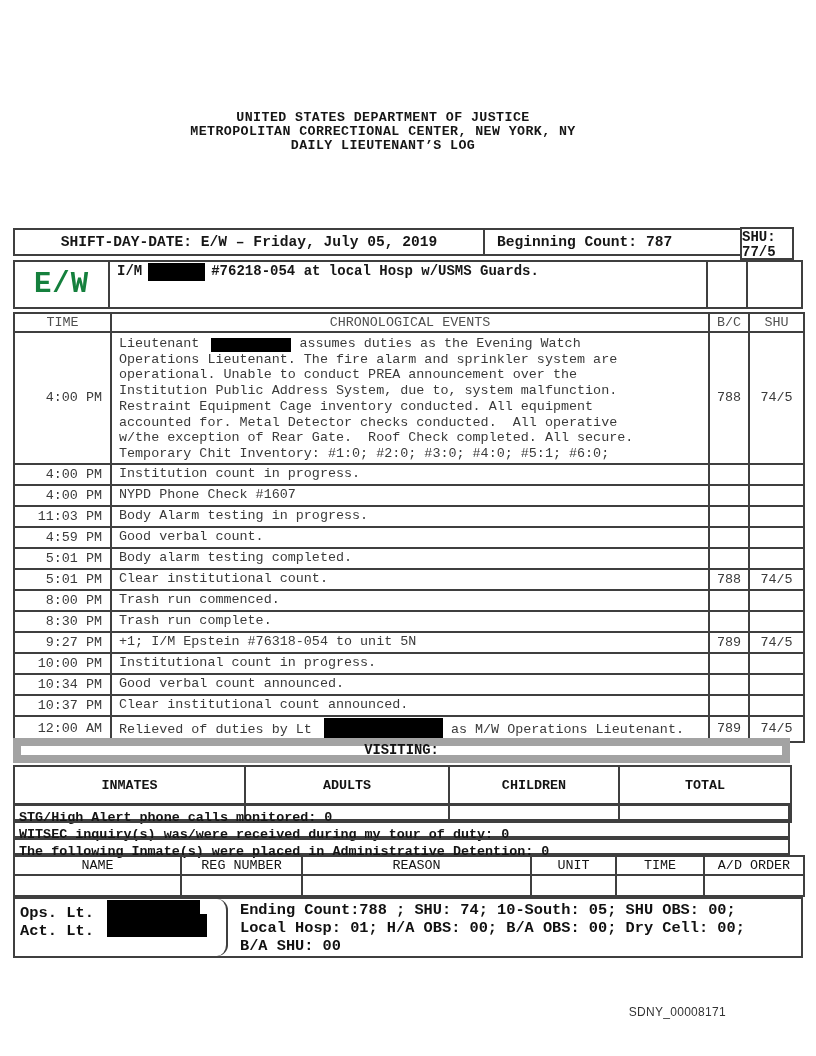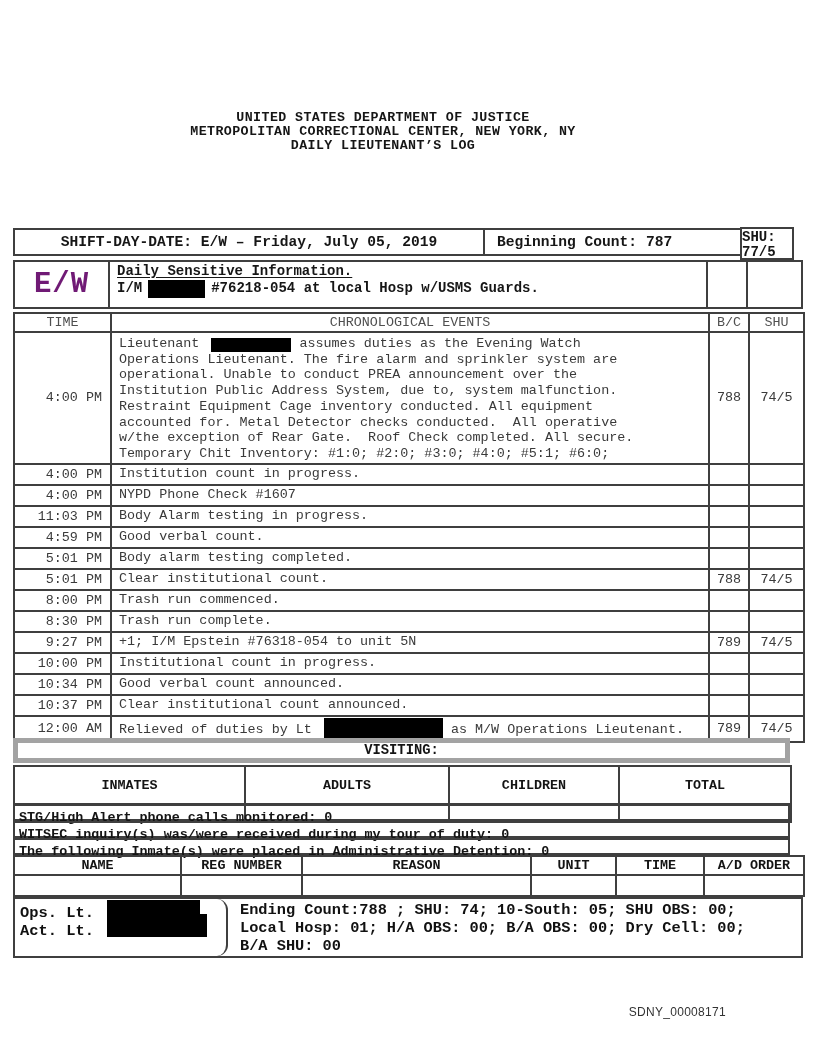--- a/index.html
+++ b/index.html
@@ -17,21 +17,21 @@
   .top-row .c1 { width: 470px; border-right: 2px solid #3f3f3f; display: flex; align-items: center; justify-content: center;
                  font-weight: bold; color: #161616; font-size: 14.6px; }
   .top-row .c2 { flex: 1; display: flex; align-items: center; padding-left: 12px;
                  font-weight: bold; color: #161616; font-size: 14.6px; }
   .shu-box { left: 740px; top: 227px; width: 54px; height: 33px; border: 2px solid #3f3f3f; background: #fff;
              font-weight: bold; color: #161616; font-size: 14px; line-height: 14.5px; padding: 1px 0 0 0; z-index: 3; }
 
   
   .ew-row { left: 13px; top: 260px; width: 790px; height: 49px; border: 2px solid #3f3f3f; display: flex; }
   .ew-row .ew { width: 95px; border-right: 2px solid #3f3f3f; display: flex; align-items: center; justify-content: center;
-                font-weight: bold; color: #701a75; font-size: 29px; letter-spacing: 1px; }
+                font-weight: bold; color: #15803d; font-size: 29px; letter-spacing: 1px; }
   .ew-row .info { width: 598px; border-right: 2px solid #3f3f3f; padding: 1px 0 0 7px; font-weight: bold; color: #161616; font-size: 14px; line-height: 17px; }
   .ew-row .info .u { text-decoration: underline; text-underline-offset: 2px; }
   .ew-row .bc { width: 40px; border-right: 2px solid #3f3f3f; }
   .ew-row .shu { flex: 1; }
 
   
   table { border-collapse: collapse; table-layout: fixed; }
   .events-table { left: 13px; top: 312px; width: 790px; }
   .events-table td, .events-table th { border: 2px solid #3f3f3f; font-size: 13.4px; overflow: hidden; }
   .events-table th { font-weight: normal; color: #4f4f4f; height: 19px; text-align: center; }
@@ -43,38 +43,38 @@
   .events-table tr.last { height: 25px; }
   .events-table tr.big td.txt { vertical-align: top; padding-top: 3px; }
 
   
   .redact { background: #000; display: inline-block; }
   .redact.r-im   { width: 57px; height: 18px; vertical-align: text-bottom; margin: 0 6px -2px 6px; }
   .redact.r-lt   { width: 80px; height: 14px; vertical-align: text-bottom; margin: 0 0 -1px 4px; }
   .redact.r-mw   { width: 119px; height: 20px; vertical-align: middle; margin: 0 0 2px 4px; }
 
   
-  .visiting-title { left: 13px; top: 738px; width: 777px; height: 25px; border: 5px solid #a3a3a3;
+  .visiting-title { left: 13px; top: 738px; width: 777px; height: 25px; border: 8px solid #a3a3a3;
                     display: flex; align-items: center; justify-content: center;
                     font-weight: bold; color: #141414; font-size: 13.8px; }
   .visiting-table { left: 13px; top: 765px; width: 777px; }
   .visiting-table td { border: 2px solid #3f3f3f; text-align: center; font-size: 13.4px; }
   .visiting-table tr.hdr { height: 38px; }
   .visiting-table tr.hdr td { font-weight: bold; color: #141414; }
   .visiting-table tr.empty { height: 18px; }
 
   
   .note { left: 13px; width: 777px; height: 17px; border: 2px solid #3f3f3f;
           font-weight: bold; color: #141414; font-size: 13.4px; line-height: 13px; padding: 5px 0 0 4px; }
 
   
   .det-table { left: 13px; top: 855px; width: 790px; }
   .det-table td { border: 2px solid #3f3f3f; text-align: center; font-size: 13.4px; }
   .det-table tr.hdr { height: 19px; }
-  .det-table tr.hdr td { font-weight: bold; color: #141414; margin-left: 25px; }
+  .det-table tr.hdr td { font-weight: normal; color: #141414; margin-left: 25px; }
   .det-table tr.empty { height: 21px; }
 
   
   .summary { left: 13px; top: 897px; width: 790px; height: 61px; border: 2px solid #3f3f3f; display: flex; }
   .summary .left { width: 213px; border-right: 2px solid #3f3f3f; position: relative;
                    font-weight: bold; color: #111; font-size: 15.4px; border-radius: 11px; }
   .summary .left .lbl1 { position: absolute; left: 5px; top: 5px; }
   .summary .left .lbl2 { position: absolute; left: 5px; top: 23px; }
   .summary .left .blob-a { position: absolute; left: 92px; top: 1px; width: 93px; height: 15px; background: #000; }
   .summary .left .blob-b { position: absolute; left: 92px; top: 15px; width: 100px; height: 23px; background: #000; }
@@ -98,21 +98,20 @@
   <div class="c2">Beginning Count: 787</div>
 </div>
 <div class="abs shu-box">
   <div>SHU:</div>
   <div>77/5</div>
 </div>
 
 <div class="abs ew-row">
   <div class="ew">E/W</div>
   <div class="info">
-    <div><span class="u">Daily Sensitive Information.</span></div>
     <div><span>I/M</span><span class="redact r-im"></span><span>#76218-054 at local Hosp w/USMS Guards.</span></div>
   </div>
   <div class="bc"></div>
   <div class="shu"></div>
 </div>
 
 <table class="abs events-table">
   <colgroup>
       <col style="width:97px">
       <col style="width:598px">

